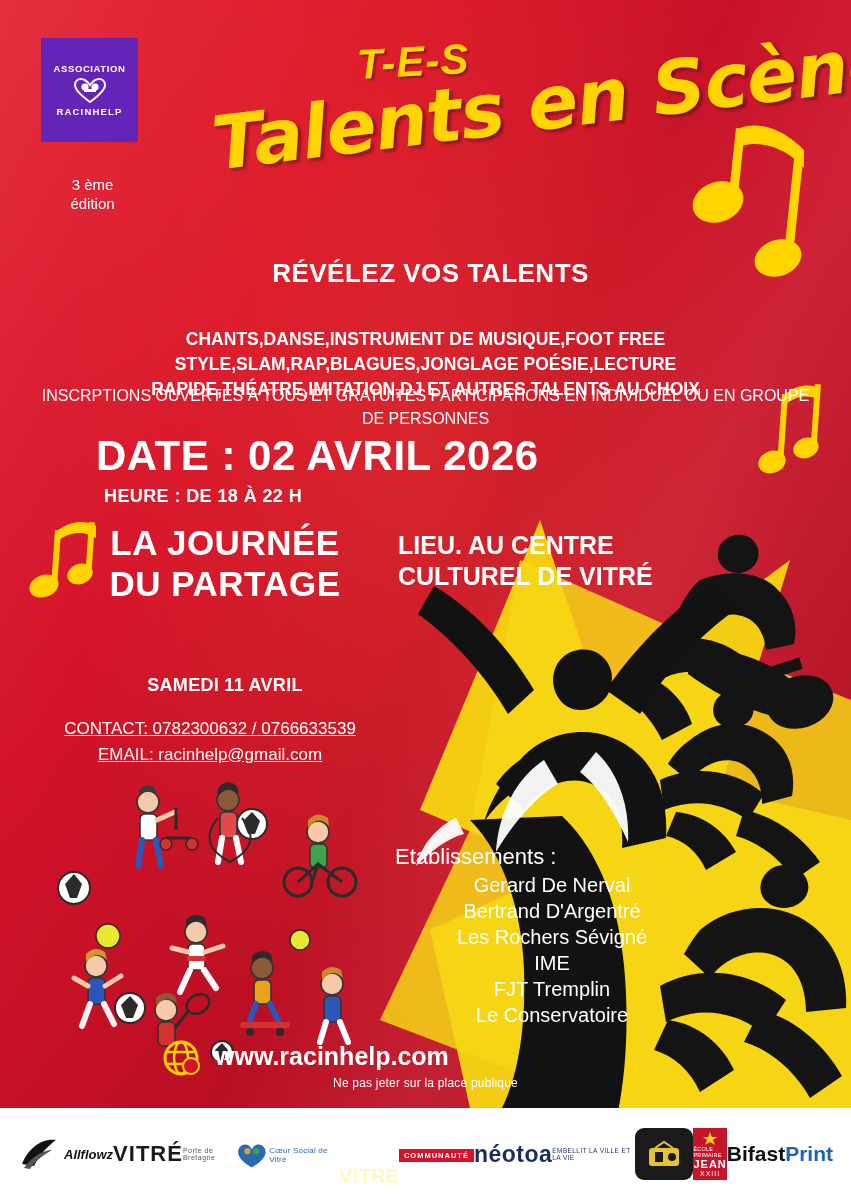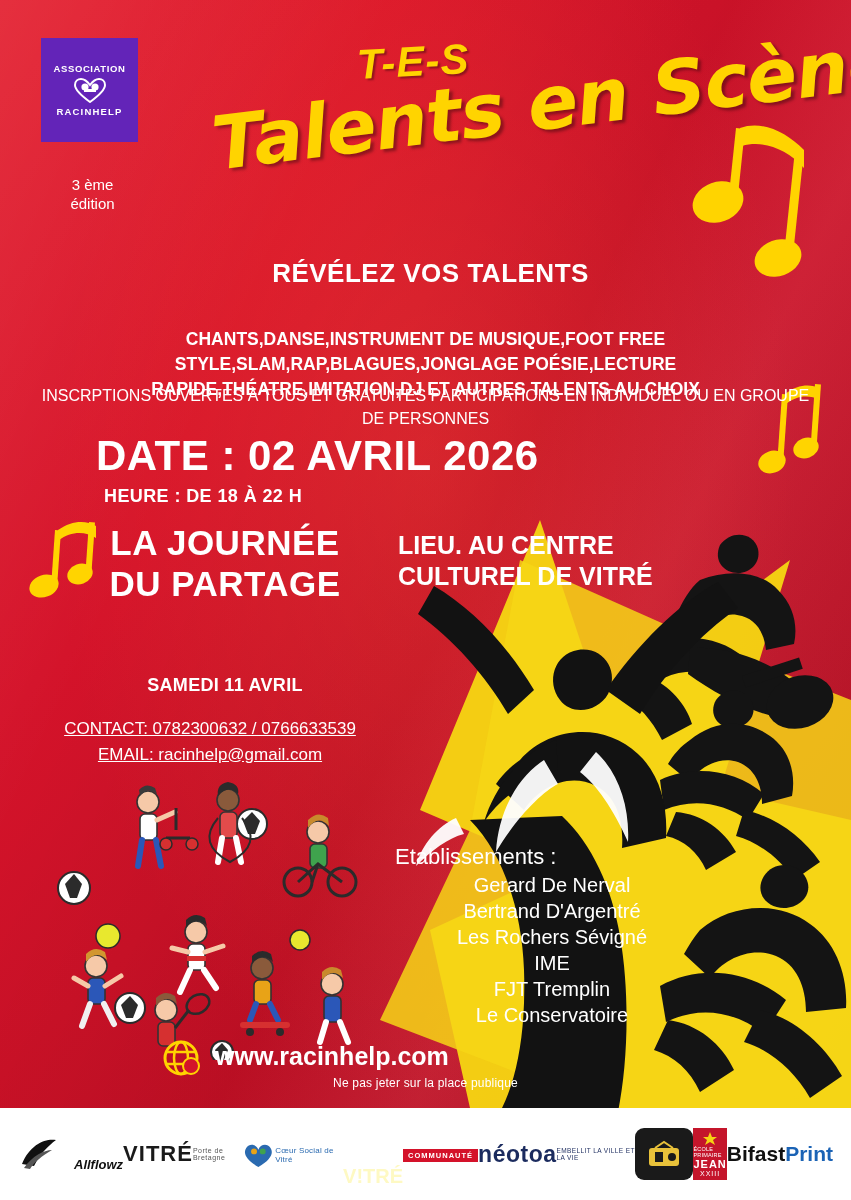--- a/index.html
+++ b/index.html
@@ -259,21 +259,21 @@
     padding: 0 18px;
     box-sizing: border-box;
   }
   .logo-cell {
     display: flex;
     flex-direction: row;
     align-items: center;
     justify-content: center;
     color: #111;
   }
-  .lg-allflowz { display:flex; align-items:flex-end; gap:16px; }
+  .lg-allflowz { display:flex; align-items:center; gap:6px; }
   .lg-allflowz .wordmark {
     font-size: 13px; font-weight: bold; font-style: italic; color:#111;
   }
   .lg-vitre .big { font-size: 22px; font-weight: bold; letter-spacing: 1px; color:#1a1a1a; }
   .lg-vitre .small { font-size: 7px; color: #555; letter-spacing: 0.5px; }
   .lg-ccas .t { font-size: 8px; color:#2a6ab0; letter-spacing:0.2px; margin-top:2px;}
   .lg-vcom .big { font-size: 20px; font-weight: bold; color:#fef9c3;margin-top:45px; }
   .lg-vcom .bar { background:#d4122a; color:#fff; font-size:7.5px; font-weight:bold; letter-spacing:1px; padding:2px 5px; margin-top:2px;}
   .lg-neotoa .big { font-size: 23px; font-weight: bold; color:#1b2b5e; letter-spacing:0.5px;}
   .lg-neotoa .small { font-size: 6.5px; color:#1b2b5e; letter-spacing:0.4px; }

